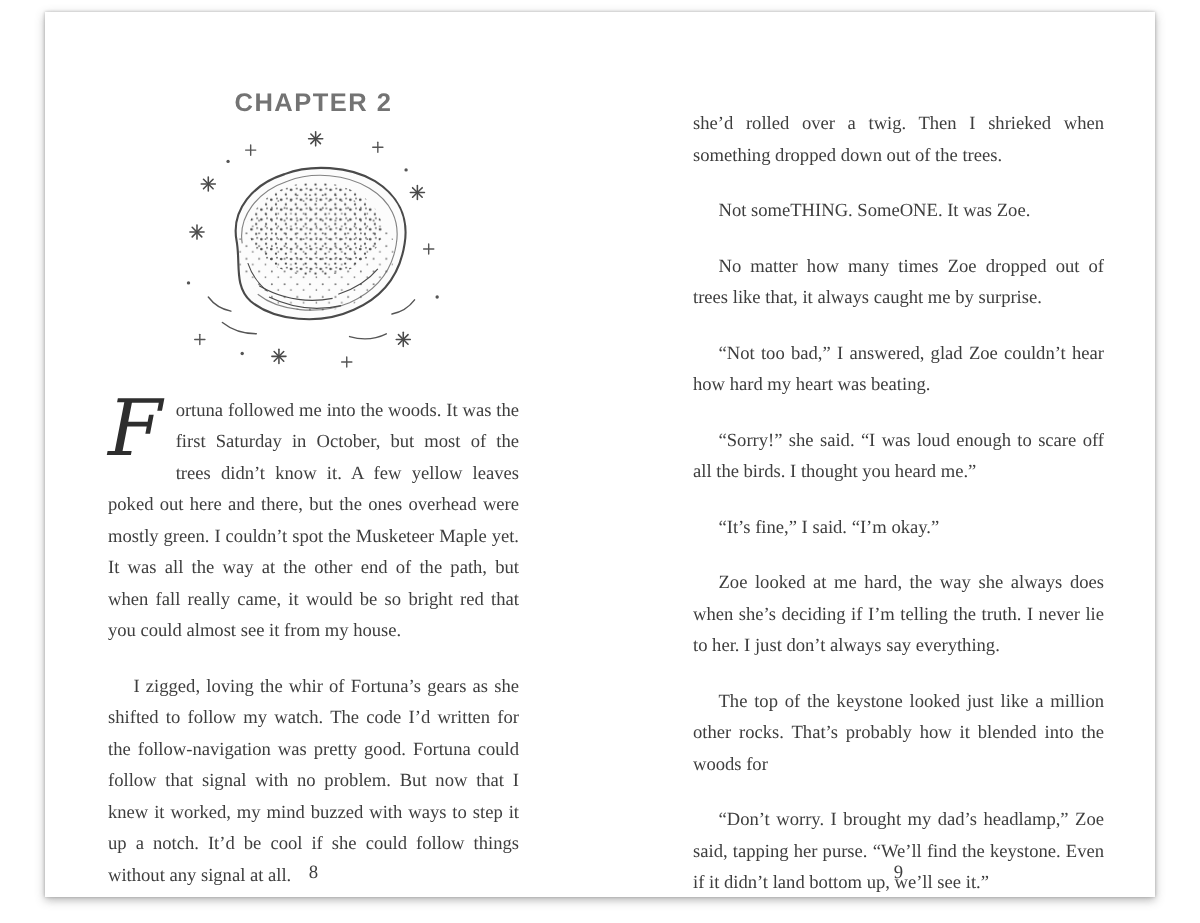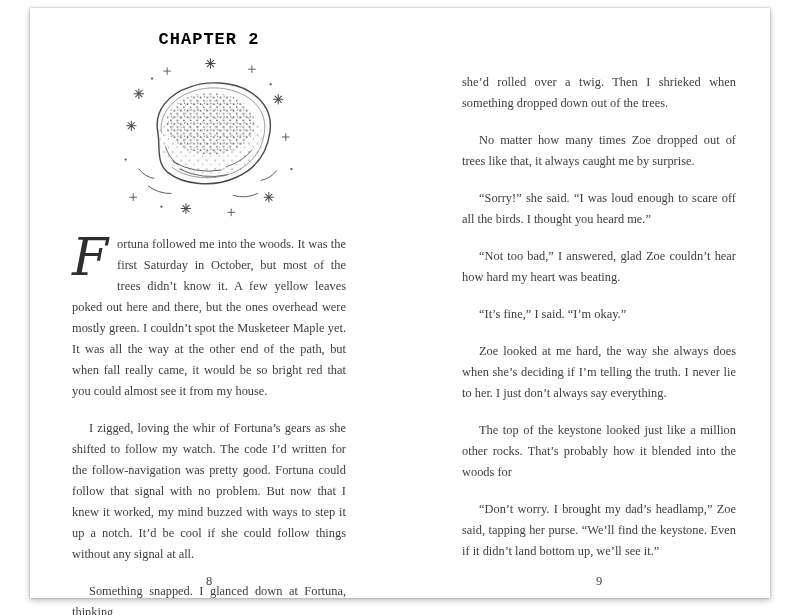--- a/index.html
+++ b/index.html
@@ -16,28 +16,29 @@
     box-shadow:0 2px 6px rgba(90,90,90,.45), 0 0 2px rgba(0,0,0,.25);
     display:flex;
   }
   .page { position:relative; width:370px; height:100%; background:#ffffff; }
 
   .col { position:absolute; width:306px; }
   .col-left  { left:26px; top:22px; }
   .col-right { left:46px; top:48px; }
 
   .chapter-title {
-    font-family:Liberation Mono, monospace;
+    font-family:Liberation Sans, sans-serif;
     font-weight:bold;
     font-size:17px;
     line-height:20px;
     letter-spacing:1px;
-    color:#000000;
+    color:#737373;
     text-align:center;
     margin-bottom:4px;
+    margin-top:29px;
   }
 
   .illustration {
     height:162px;
     margin:6px 0 10px;
     display:flex; align-items:center; justify-content:center;
   }
 
   .body-text {
     font-size:12.4px;
@@ -152,23 +153,24 @@
           </div>
       </div>
 
       <div class="page-number left-num">8</div>
     </div>
 
     <div class="page">
       <div class="col col-right">
         <div class="body-text" id="right-paragraphs">
             <p class="">she’d rolled over a twig. Then I shrieked when something dropped down out of the trees.</p>
+            <p class="indent">Not someTHING. SomeONE. It was Zoe.</p>
             <p class="indent">No matter how many times Zoe dropped out of trees like that, it always caught me by surprise.</p>
+            <p class="indent">“Not too bad,” I answered, glad Zoe couldn’t hear how hard my heart was beating.</p>
             <p class="indent">“Sorry!” she said. “I was loud enough to scare off all the birds. I thought you heard me.”</p>
-            <p class="indent">“Not too bad,” I answered, glad Zoe couldn’t hear how hard my heart was beating.</p>
             <p class="indent">“It’s fine,” I said. “I’m okay.”</p>
             <p class="indent">Zoe looked at me hard, the way she always does when she’s deciding if I’m telling the truth. I never lie to her. I just don’t always say everything.</p>
             <p class="indent">The top of the keystone looked just like a million other rocks. That’s probably how it blended into the woods for</p>
             <p class="indent">“Don’t worry. I brought my dad’s headlamp,” Zoe said, tapping her purse. “We’ll find the keystone. Even if it didn’t land bottom up, we’ll see it.”</p>
           </div>
       </div>
 
       <div class="page-number right-num">9</div>
     </div>
 

